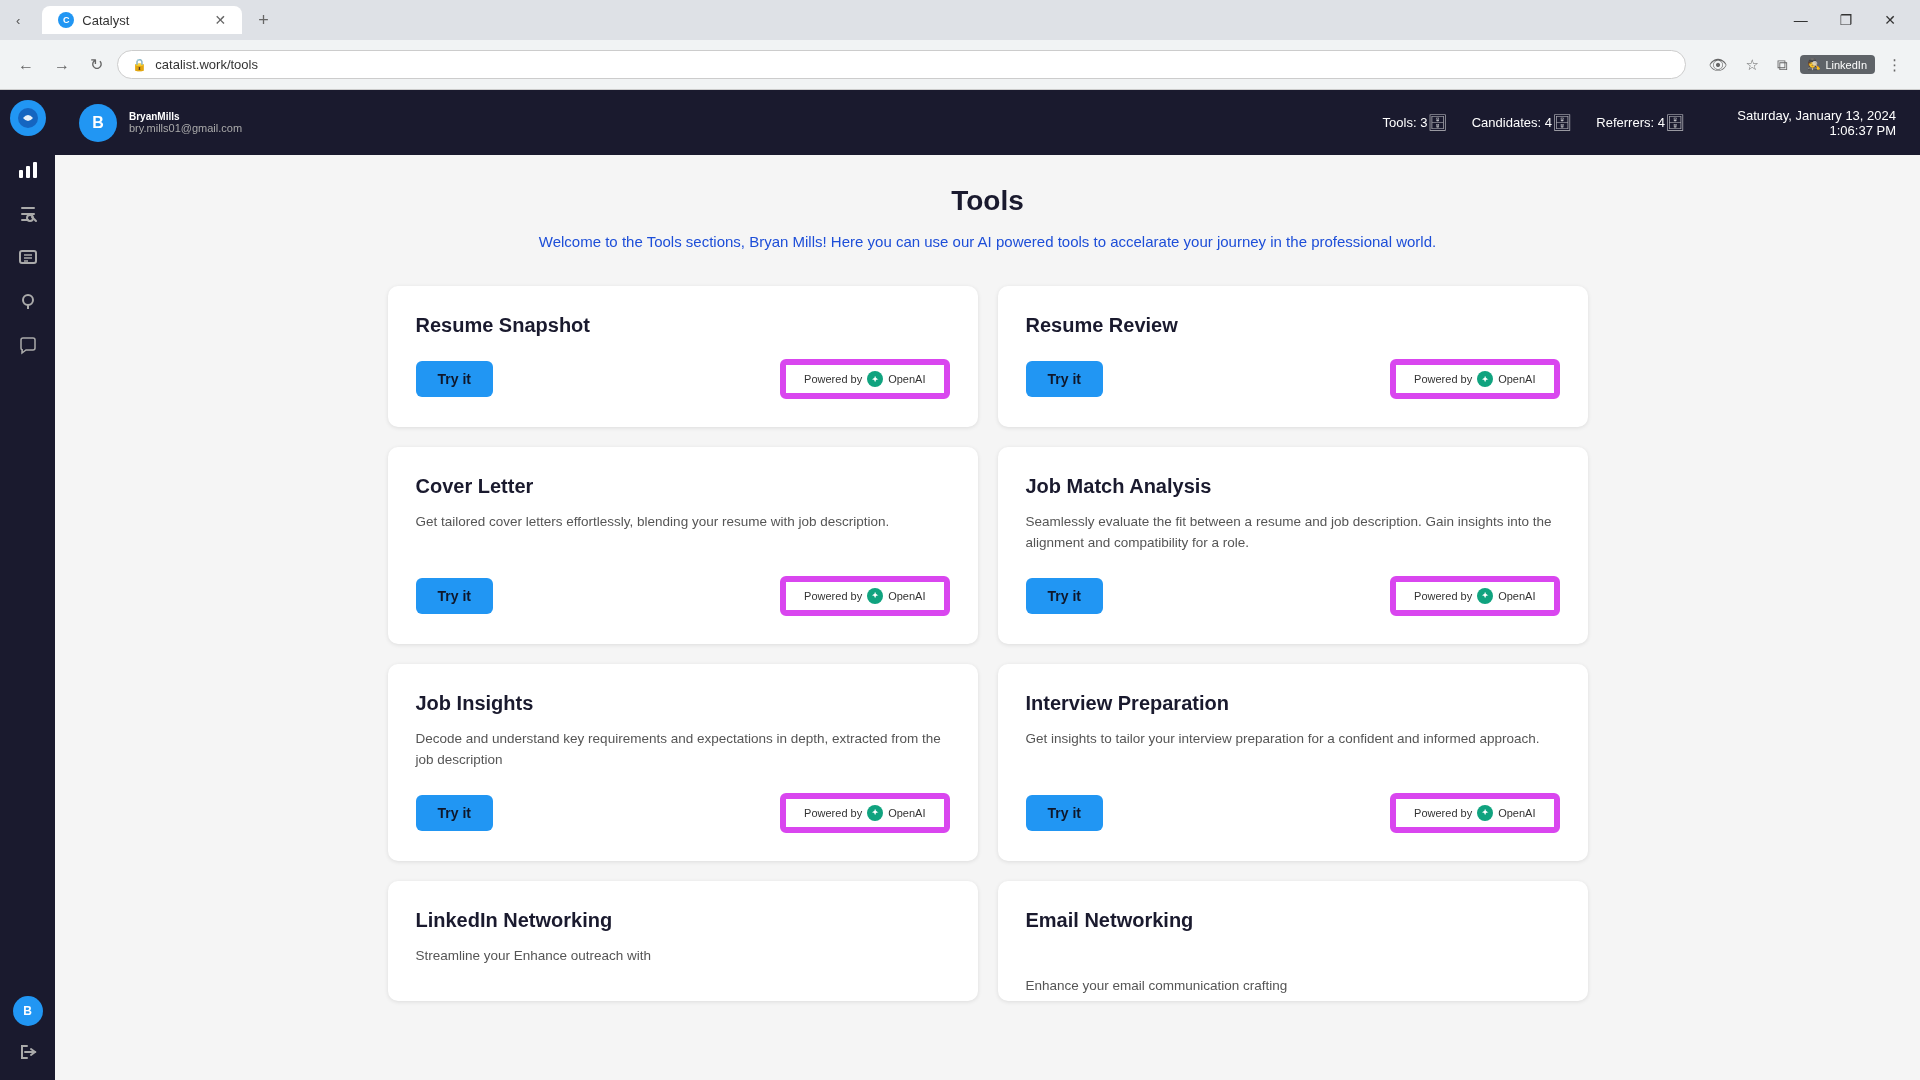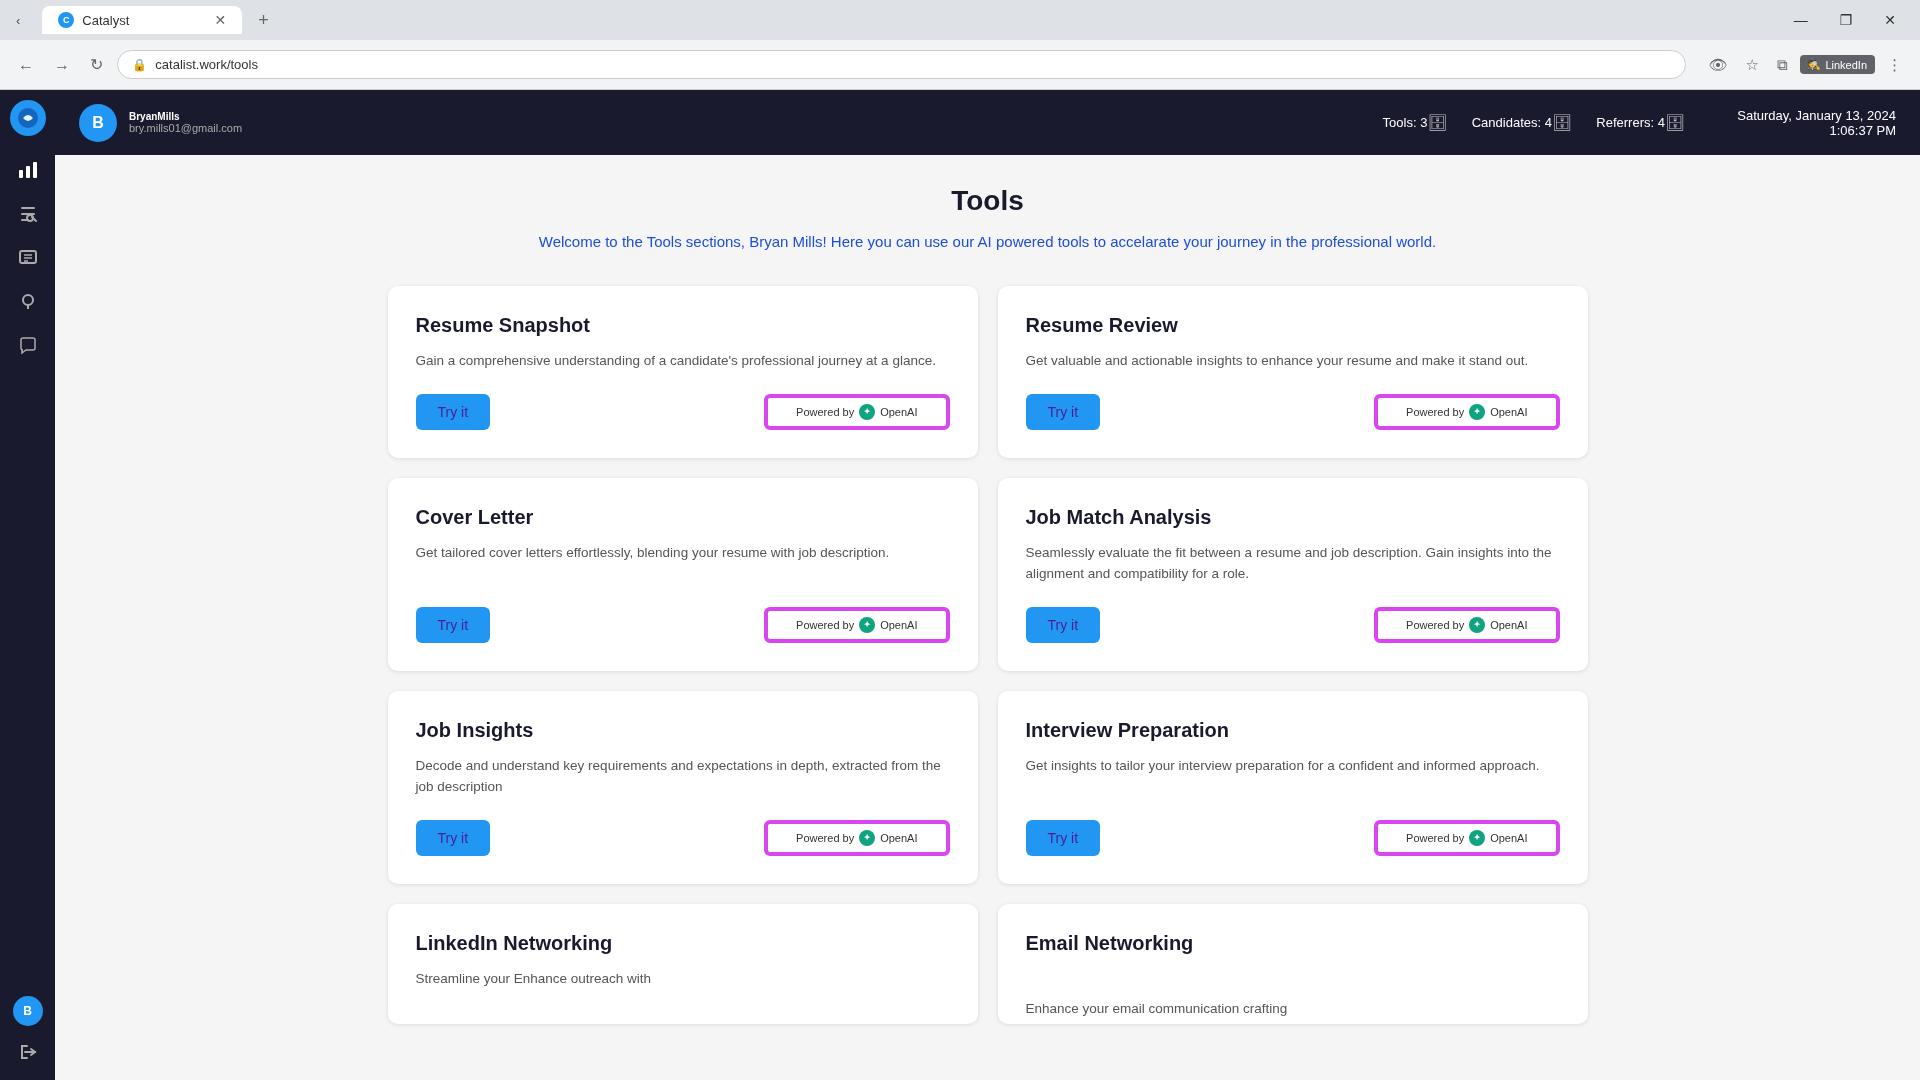--- a/index.html
+++ b/index.html
@@ -51,22 +51,22 @@
     .page-title { text-align: center; font-size: 28px; font-weight: 600; color: #1a1a2e; margin-bottom: 16px; }
     .page-subtitle { text-align: center; font-size: 15px; color: #1d4ed8; margin-bottom: 36px; }
 
     
     .tools-grid { display: grid; grid-template-columns: repeat(2, 1fr); gap: 20px; max-width: 1200px; margin: 0 auto; }
 
     .tool-card { background: white; border-radius: 10px; padding: 28px; box-shadow: 0 1px 4px rgba(0,0,0,0.1); display: flex; flex-direction: column; gap: 14px; }
     .tool-card-title { font-size: 20px; font-weight: 700; color: #1a1a2e; }
     .tool-card-desc { font-size: 13.5px; color: #555; line-height: 1.55; flex: 1; }
     .tool-card-footer { display: flex; align-items: center; justify-content: space-between; margin-top: 8px; }
-    .try-it-btn { background: #2196F3; color: #4c1d95; border: none; border-radius: 6px; padding: 10px 22px; font-size: 14px; font-weight: 400; cursor: pointer; }
-    .powered-by { border: 4px solid #d946ef; border-radius: 6px; padding: 6px 28px; font-size: 11px; color: #333; display: flex; align-items: center; gap: 5px; }
+    .try-it-btn { background: #2196F3; color: #0f172a; border: none; border-radius: 6px; padding: 10px 22px; font-size: 14px; font-weight: 700; cursor: pointer; }
+    .powered-by { border: 6px solid #d946ef; border-radius: 6px; padding: 6px 18px; font-size: 11px; color: #333; display: flex; align-items: center; gap: 5px; }
     .openai-icon { width: 16px; height: 16px; background: #10a37f; border-radius: 50%; display: inline-flex; align-items: center; justify-content: center; color: white; font-size: 8px; font-weight: bold; }
 
     
     .wm-buttons { display: flex; gap: 4px; margin-left: auto; }
     .wm-btn { background: none; border: none; cursor: pointer; padding: 6px 14px; font-size: 14px; color: #333; }
   </style>
 </head>
 <body>
 
 <div class="browser-chrome">
@@ -194,34 +194,32 @@
     </div>
 
     <div class="content">
       <h1 class="page-title">Tools</h1>
       <p class="page-subtitle">Welcome to the Tools sections, Bryan Mills! Here you can use our AI powered tools to accelarate your journey in the professional world.</p>
 
       <div class="tools-grid">
 
         <div class="tool-card">
           <div class="tool-card-title">Resume Snapshot</div>
-          <div class="tool-card-desc">Gain a comprehensive understanding of a candidate's professional journey at a glance.</div>
           <div class="tool-card-footer">
             <button class="try-it-btn">Try it</button>
             <div class="powered-by">
               <span>Powered by</span>
               <span class="openai-icon">✦</span>
               <span>OpenAI</span>
             </div>
           </div>
         </div>
 
         <div class="tool-card">
           <div class="tool-card-title">Resume Review</div>
-          <div class="tool-card-desc">Get valuable and actionable insights to enhance your resume and make it stand out.</div>
           <div class="tool-card-footer">
             <button class="try-it-btn">Try it</button>
             <div class="powered-by">
               <span>Powered by</span>
               <span class="openai-icon">✦</span>
               <span>OpenAI</span>
             </div>
           </div>
         </div>
 

